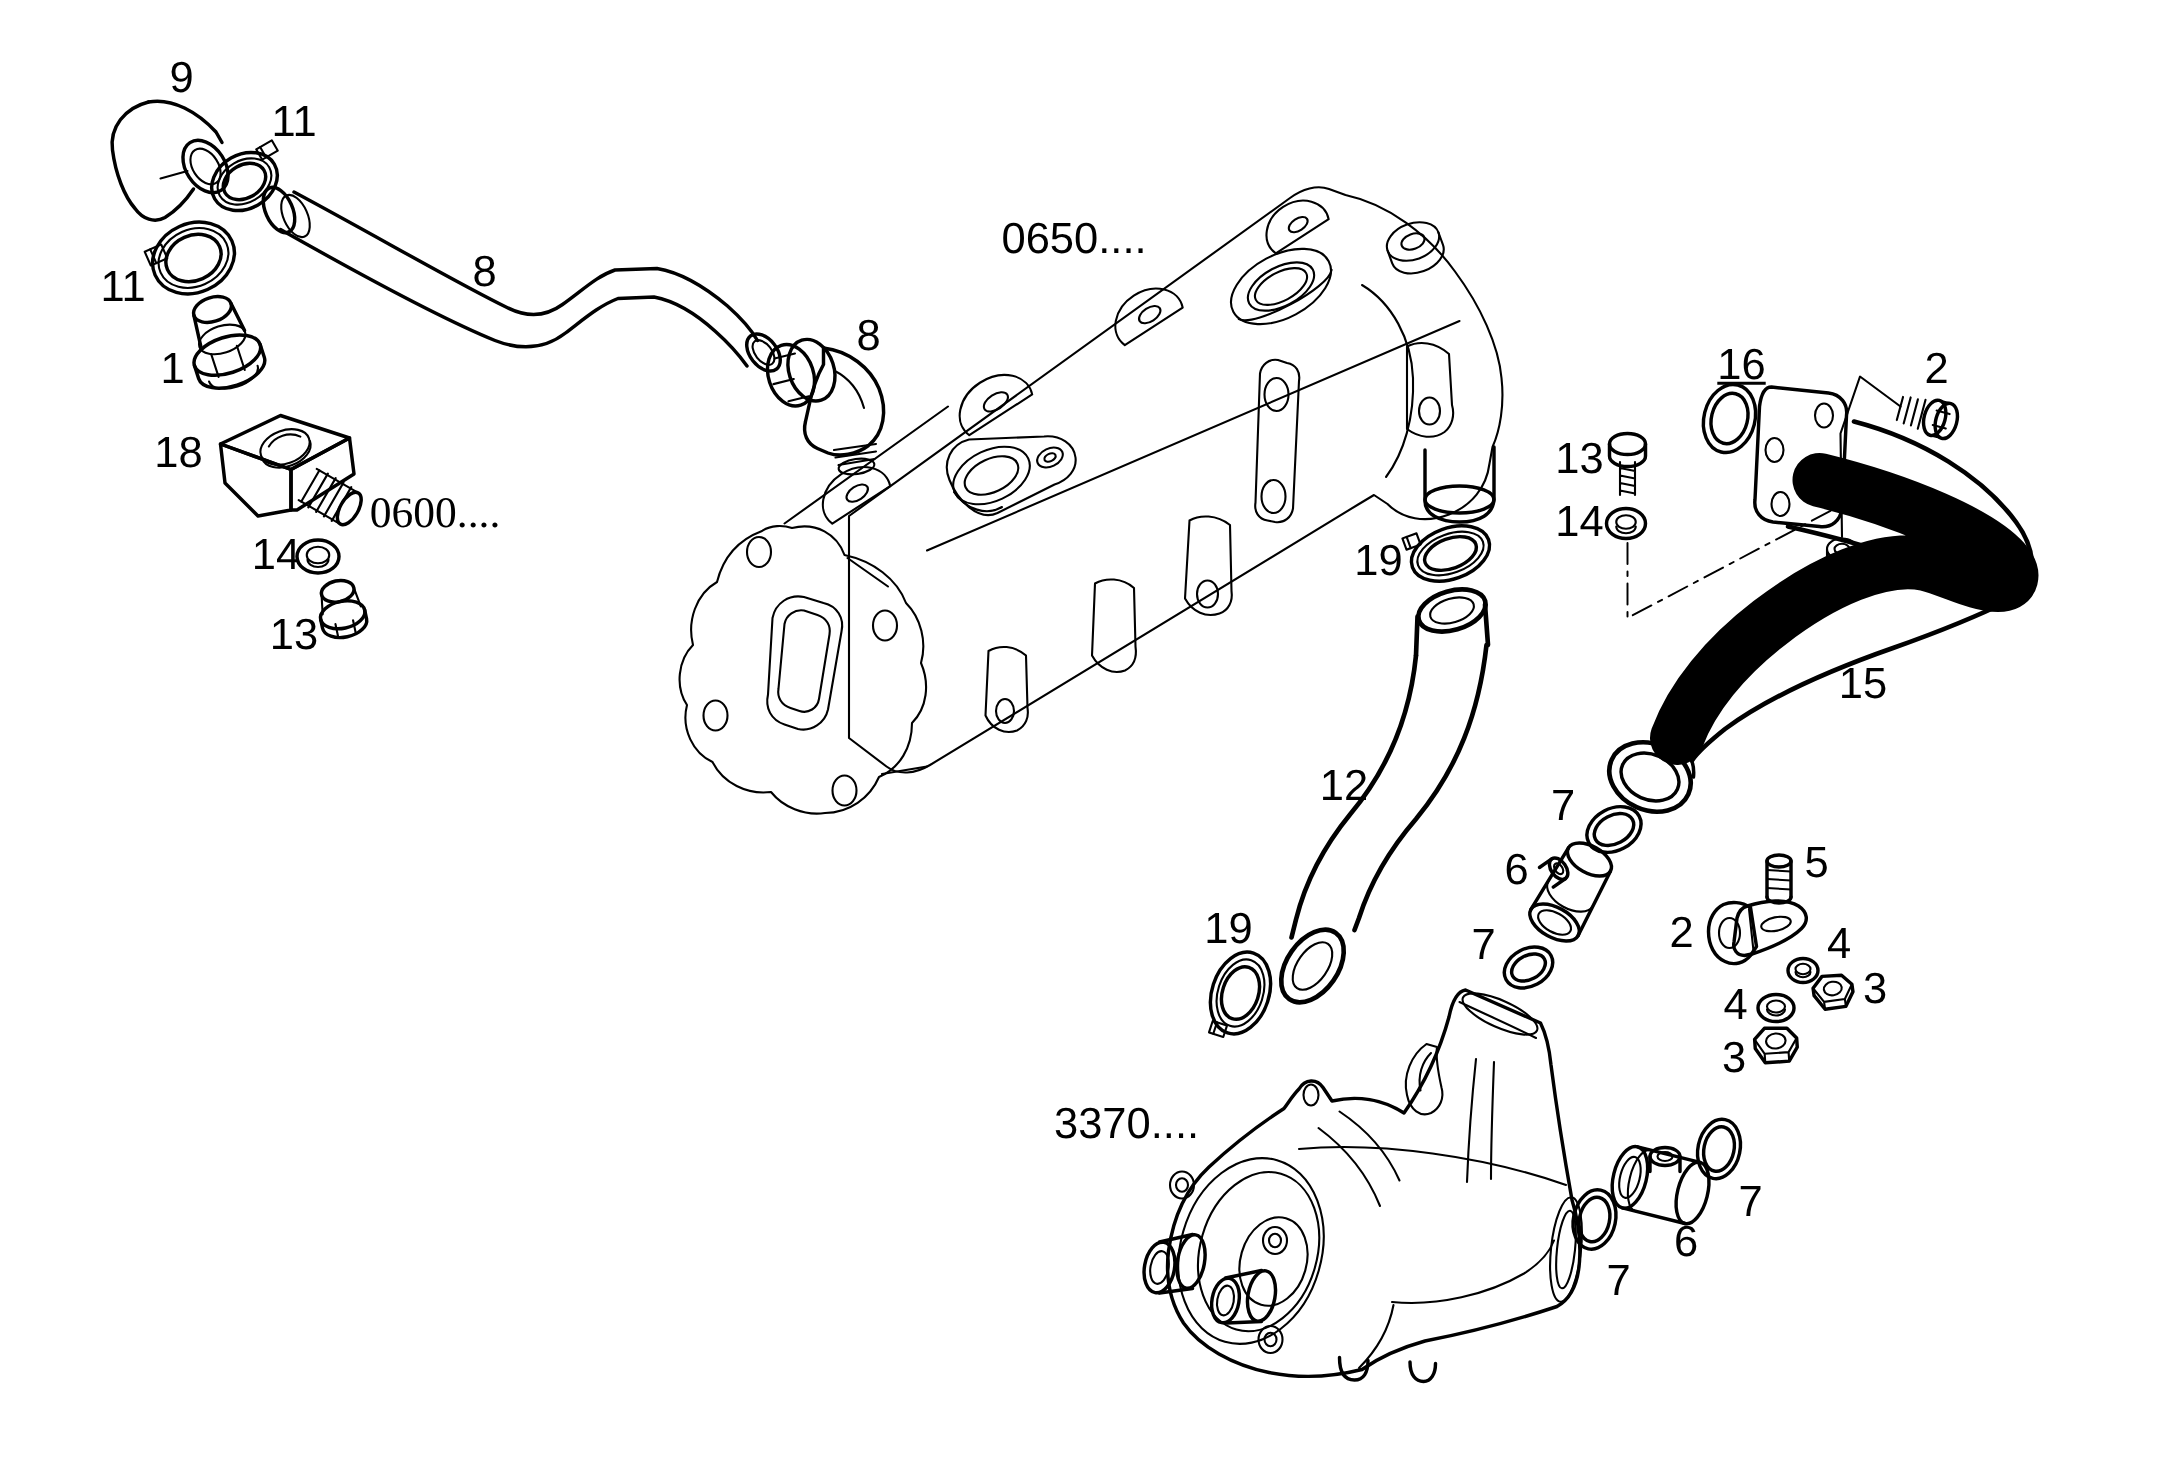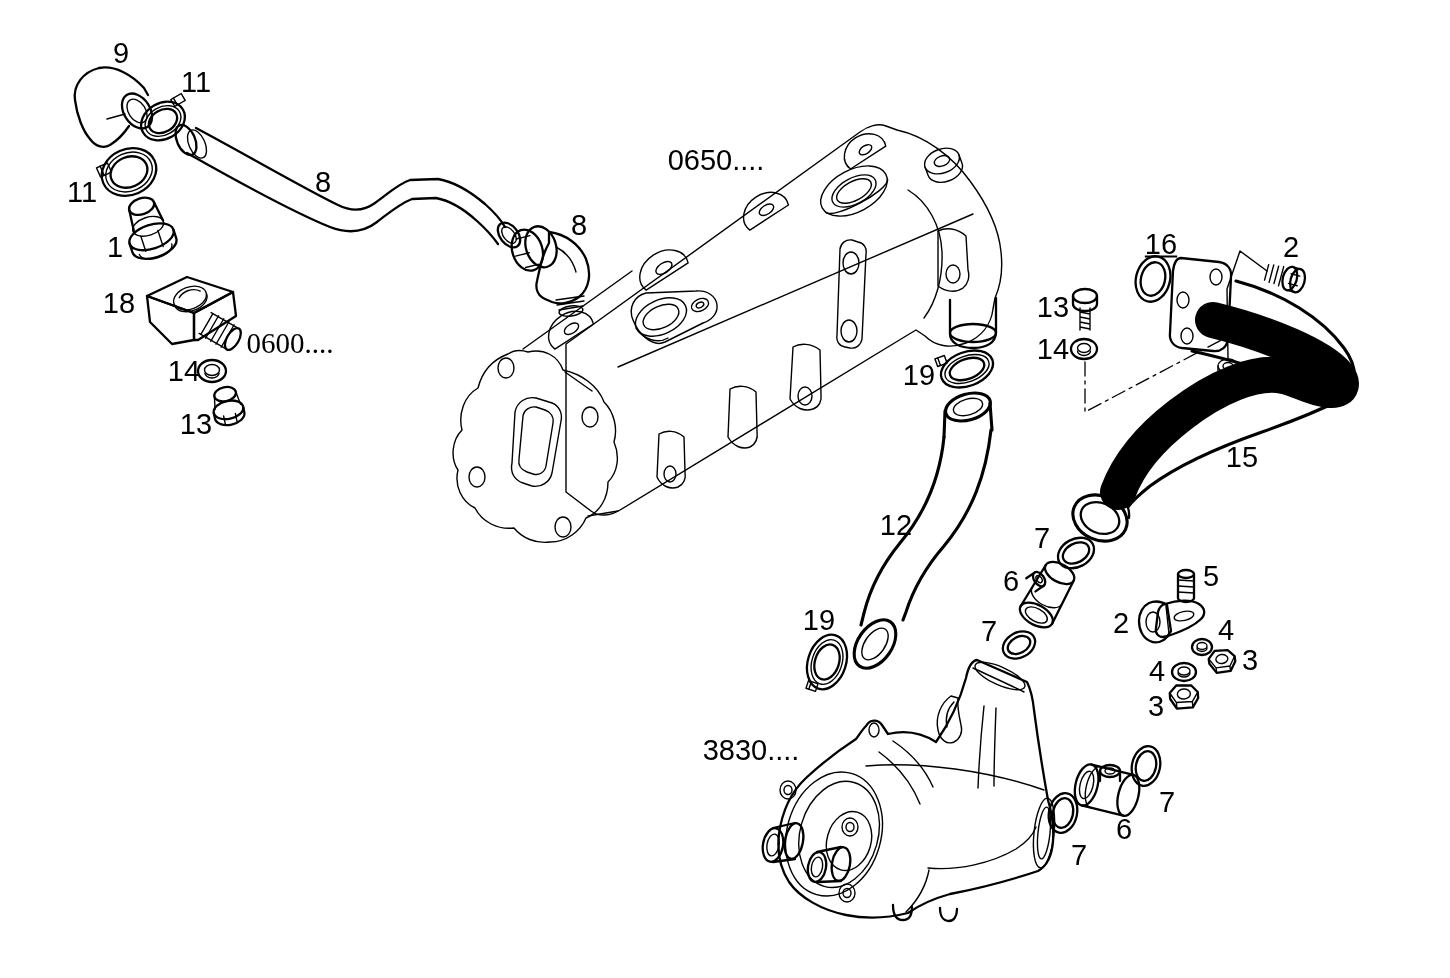--- a/index.html
+++ b/index.html
@@ -515,15 +515,15 @@
       <div class="lbl" style="left: 819px; top: 620px;">19</div>
       <div class="lbl" style="left: 989px; top: 631px;">7</div>
       <div class="lbl" style="left: 1250px; top: 660px;">3</div>
       <div class="lbl" style="left: 1157px; top: 671px;">4</div>
       <div class="lbl" style="left: 1156px; top: 706px;">3</div>
       <div class="lbl" style="left: 1167px; top: 802px;">7</div>
       <div class="lbl" style="left: 1124px; top: 829px;">6</div>
       <div class="lbl" style="left: 1079px; top: 855px;">7</div>
       <div class="lbl" style="left: 716px; top: 160px;">0650....</div>
       <div class="lbl" style="left: 290px; top: 343px; font-family: Liberation Serif, serif;">0600....</div>
-      <div class="lbl" style="left: 751px; top: 750px;">3830....</div>
+      <div class="lbl" style="left: 751px; top: 750px;">3370....</div>
     </div>
 </div>
 
 </body></html>

